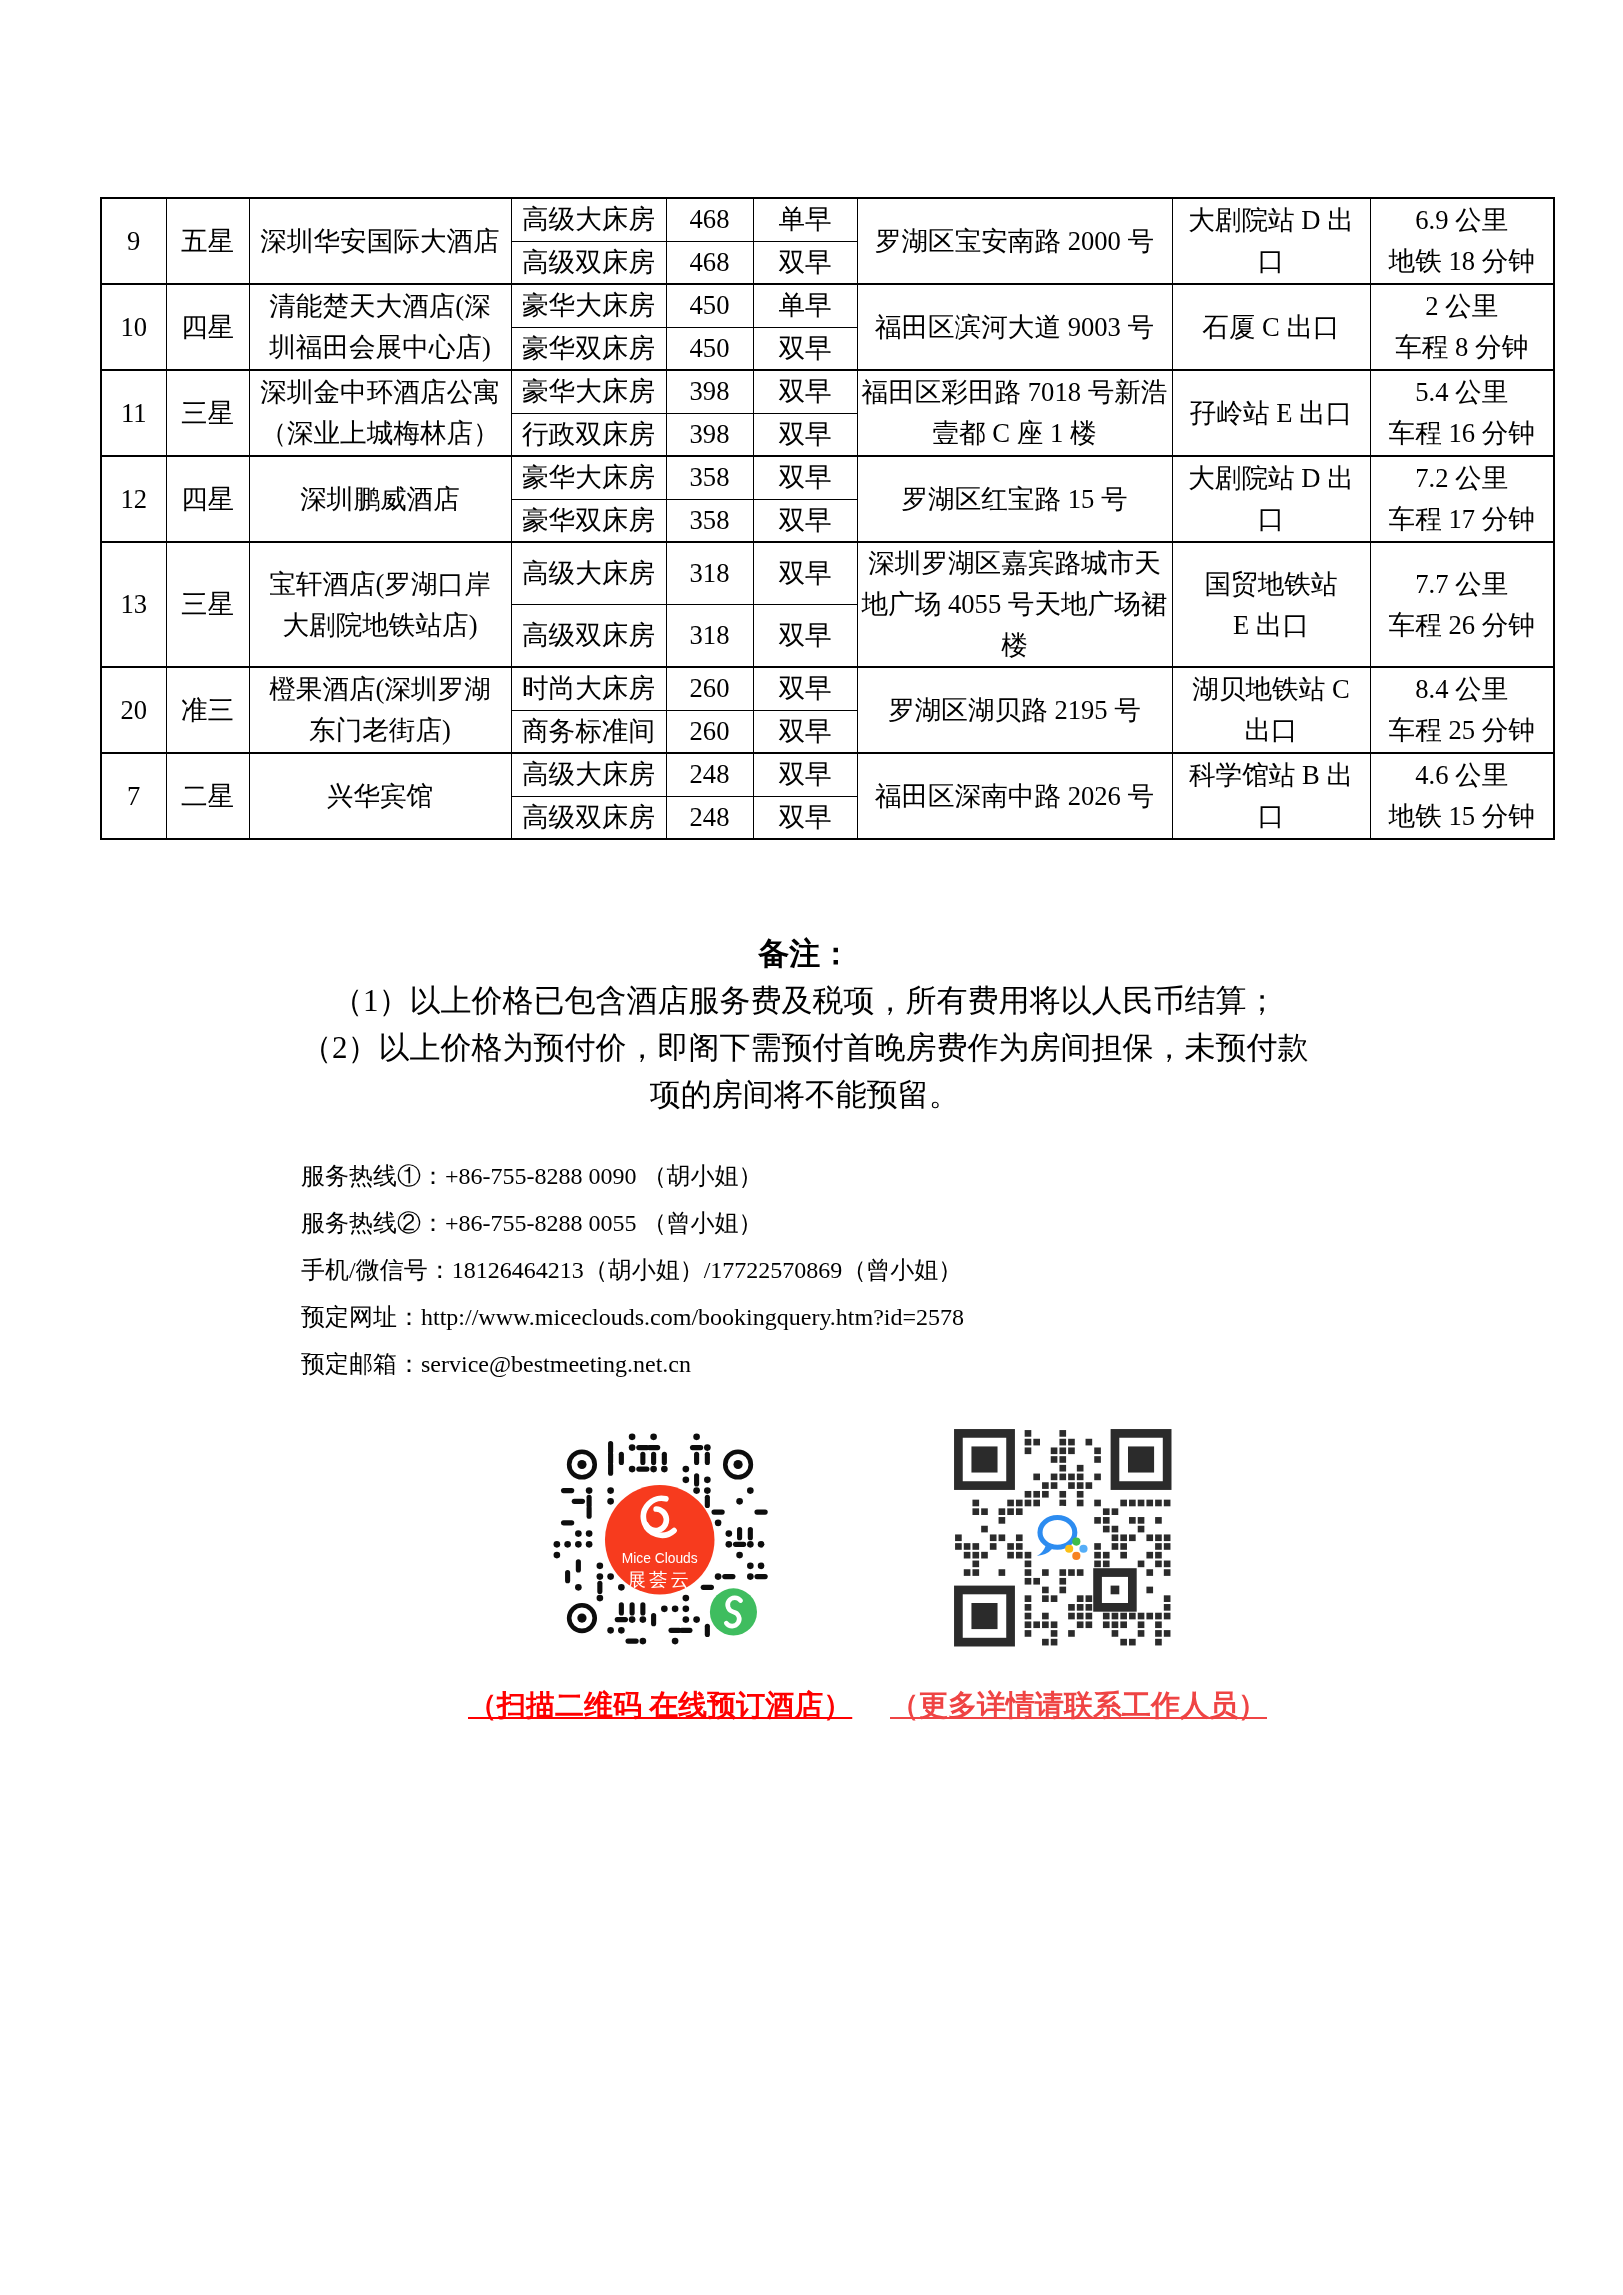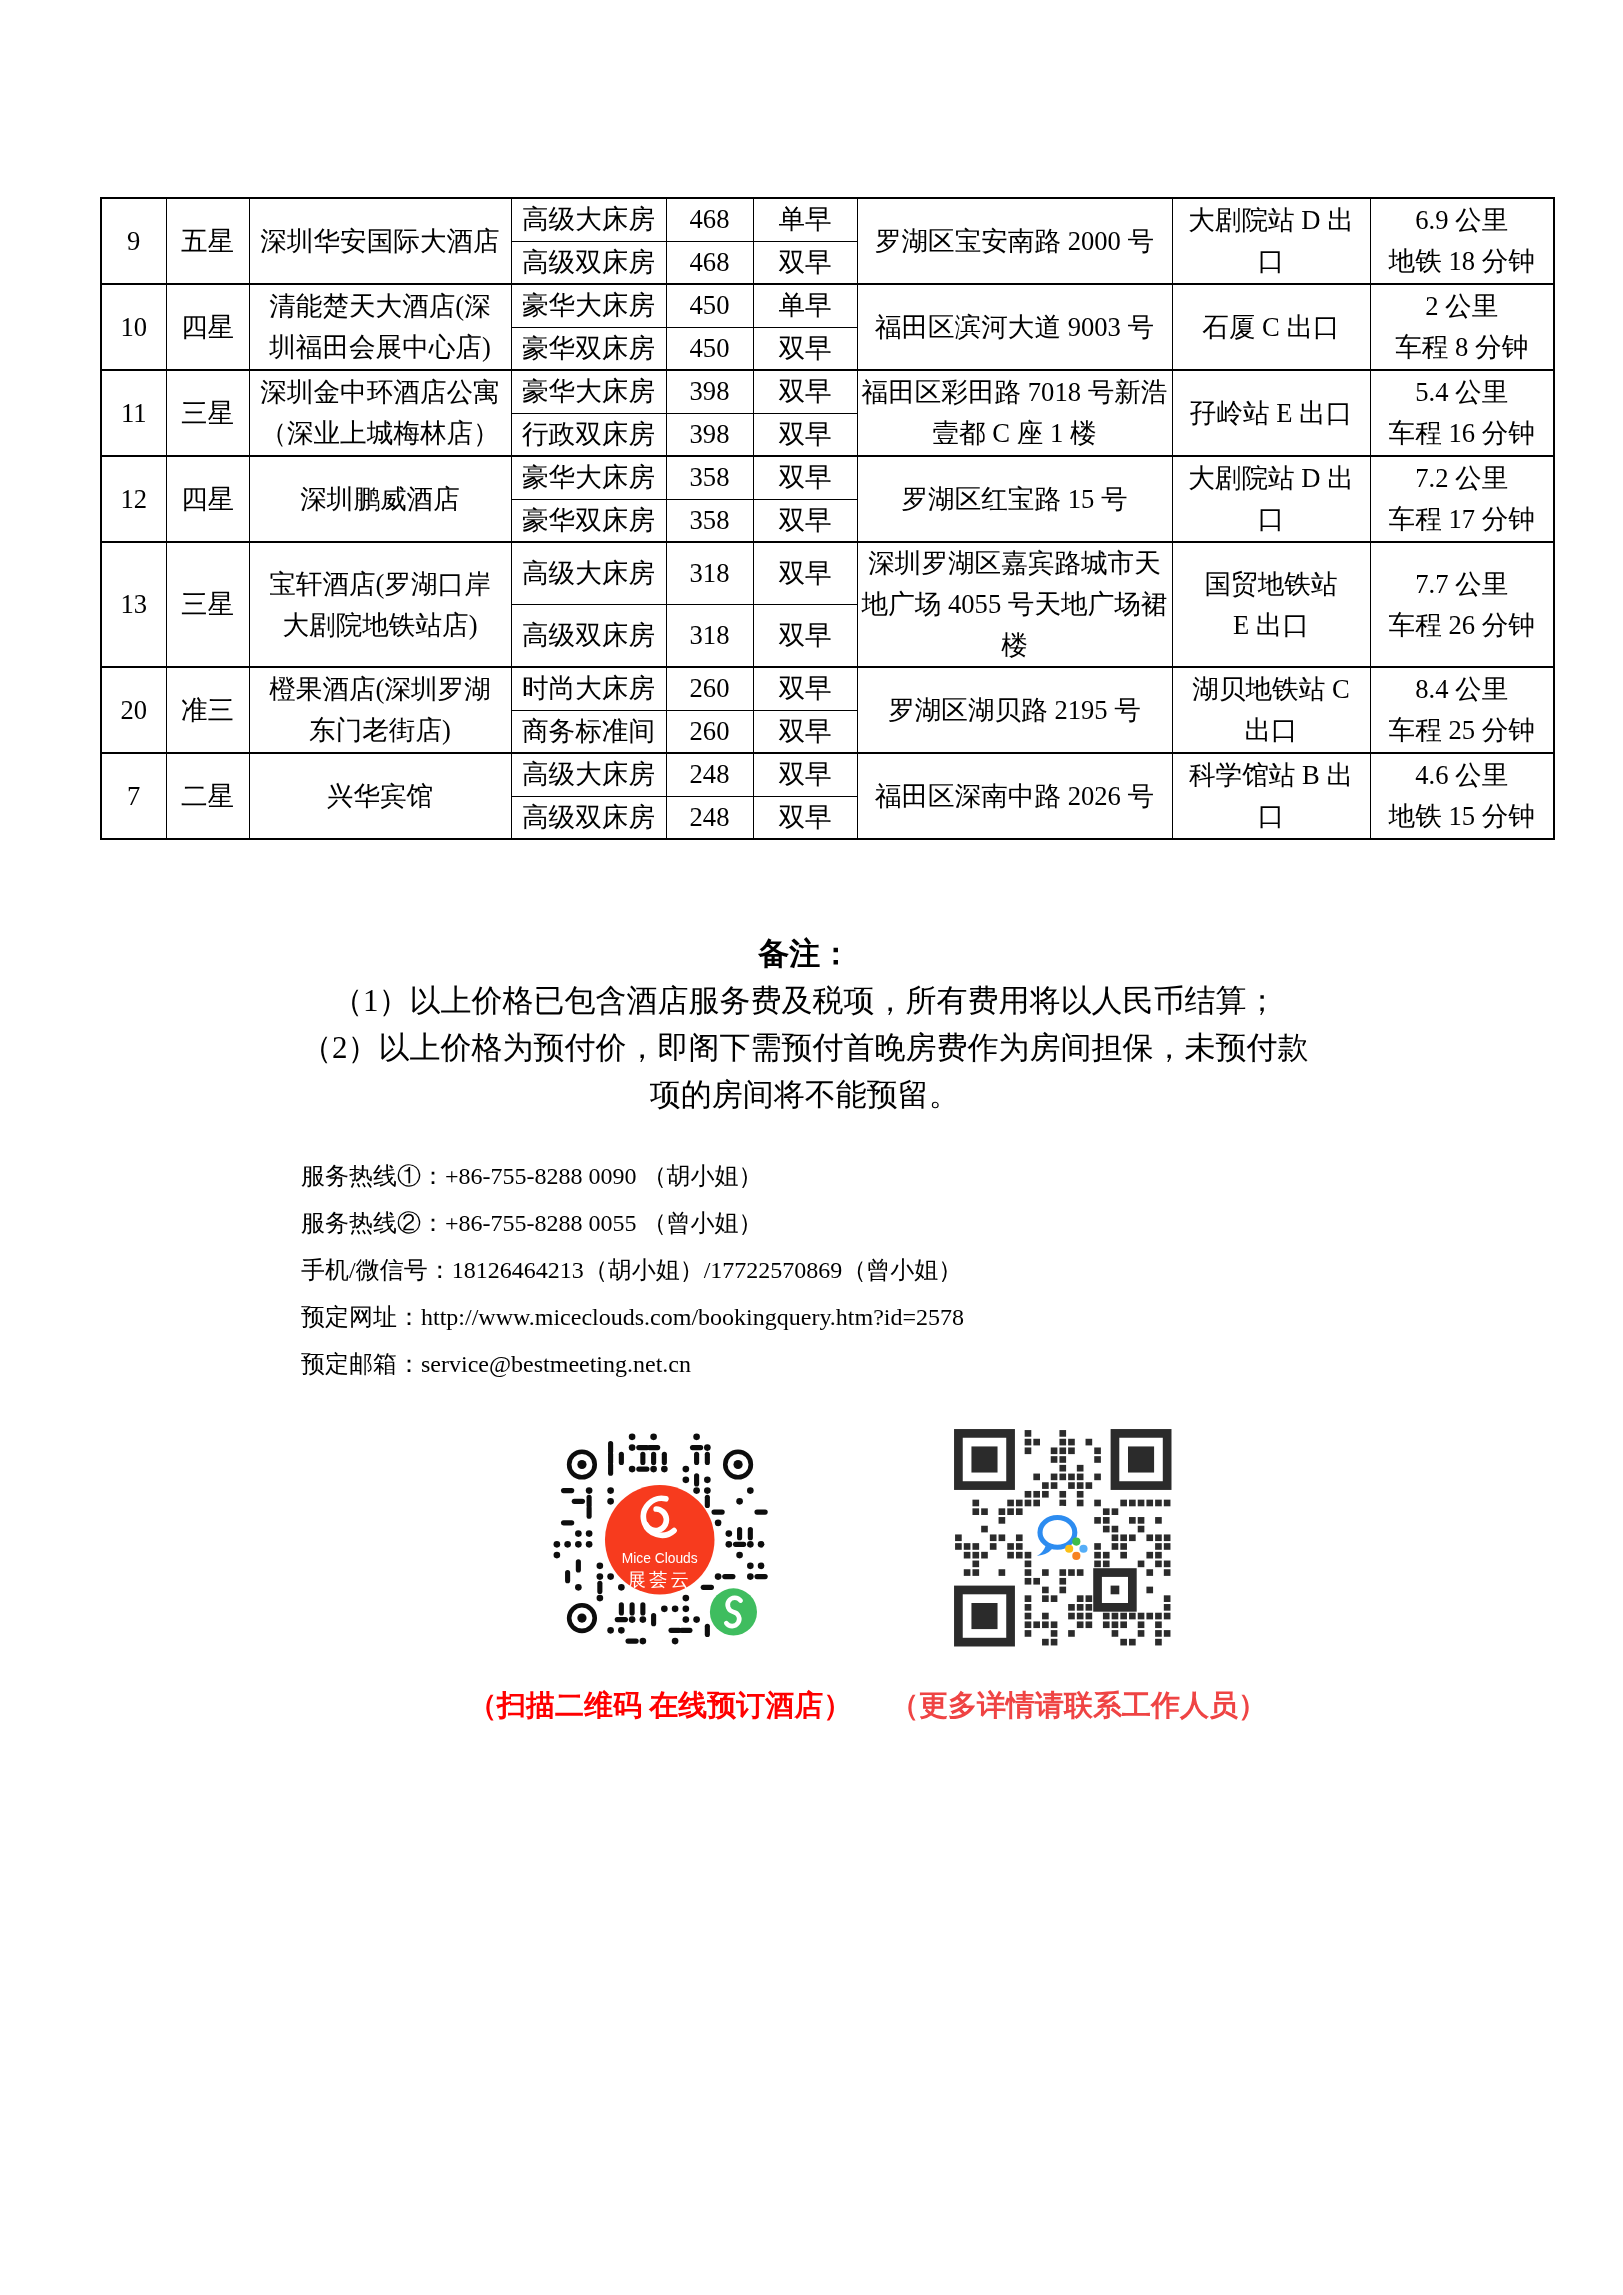--- a/index.html
+++ b/index.html
@@ -33,21 +33,21 @@
   .notes{position:absolute;left:301px;top:930px;font-size:31px;color:#000;text-align:center;}
   .notes .notes-title{font-weight:bold;line-height:47px;white-space:nowrap;}
   .notes .note-line{line-height:47px;white-space:nowrap;}
   .contacts{position:absolute;left:301px;top:1153px;font-size:24px;color:#000;}
   .contacts .contact-line{line-height:47px;white-space:nowrap;}
   
   .qr-left{position:absolute;left:541px;top:1421px;width:238px;height:238px;text-align:right;}
   .qr-right{position:absolute;left:952px;top:1427px;width:220px;height:220px;}
   .qr-caption{
     position:absolute;top:1686px;
-    font-size:29px;font-weight:bold;white-space:nowrap;
+    font-size:29px;font-weight:bold;white-space:nowrap;text-decoration:underline;
   }
   #cap1{left:468px;}
   #cap2{left:890px;}
 </style>
 </head>
 <body>
 
 <div class="page">
 
   <table class="doc-table">

